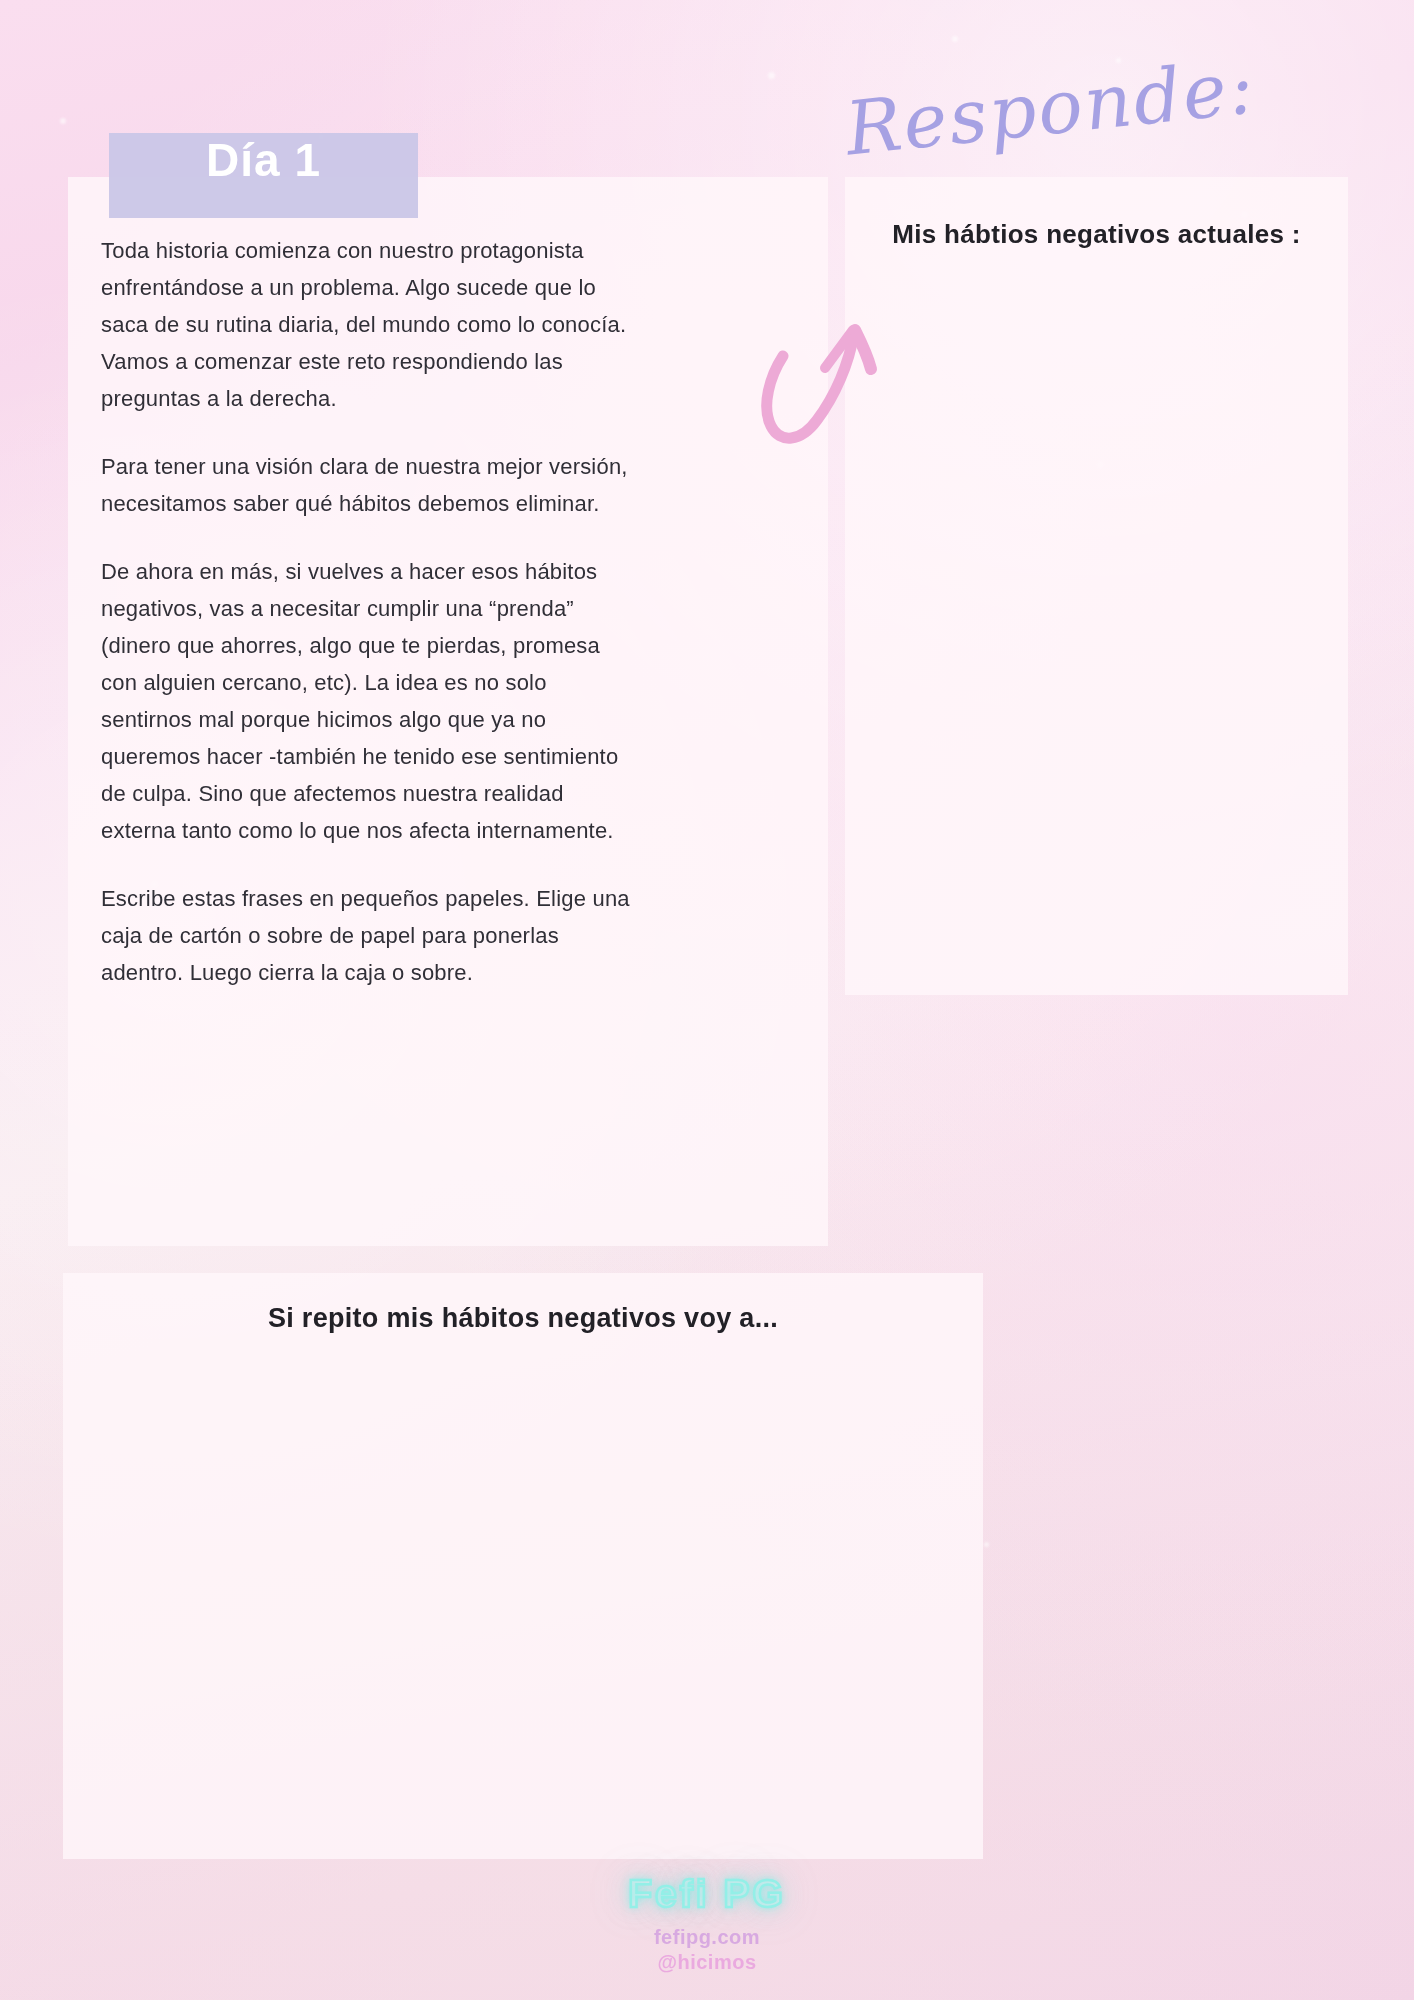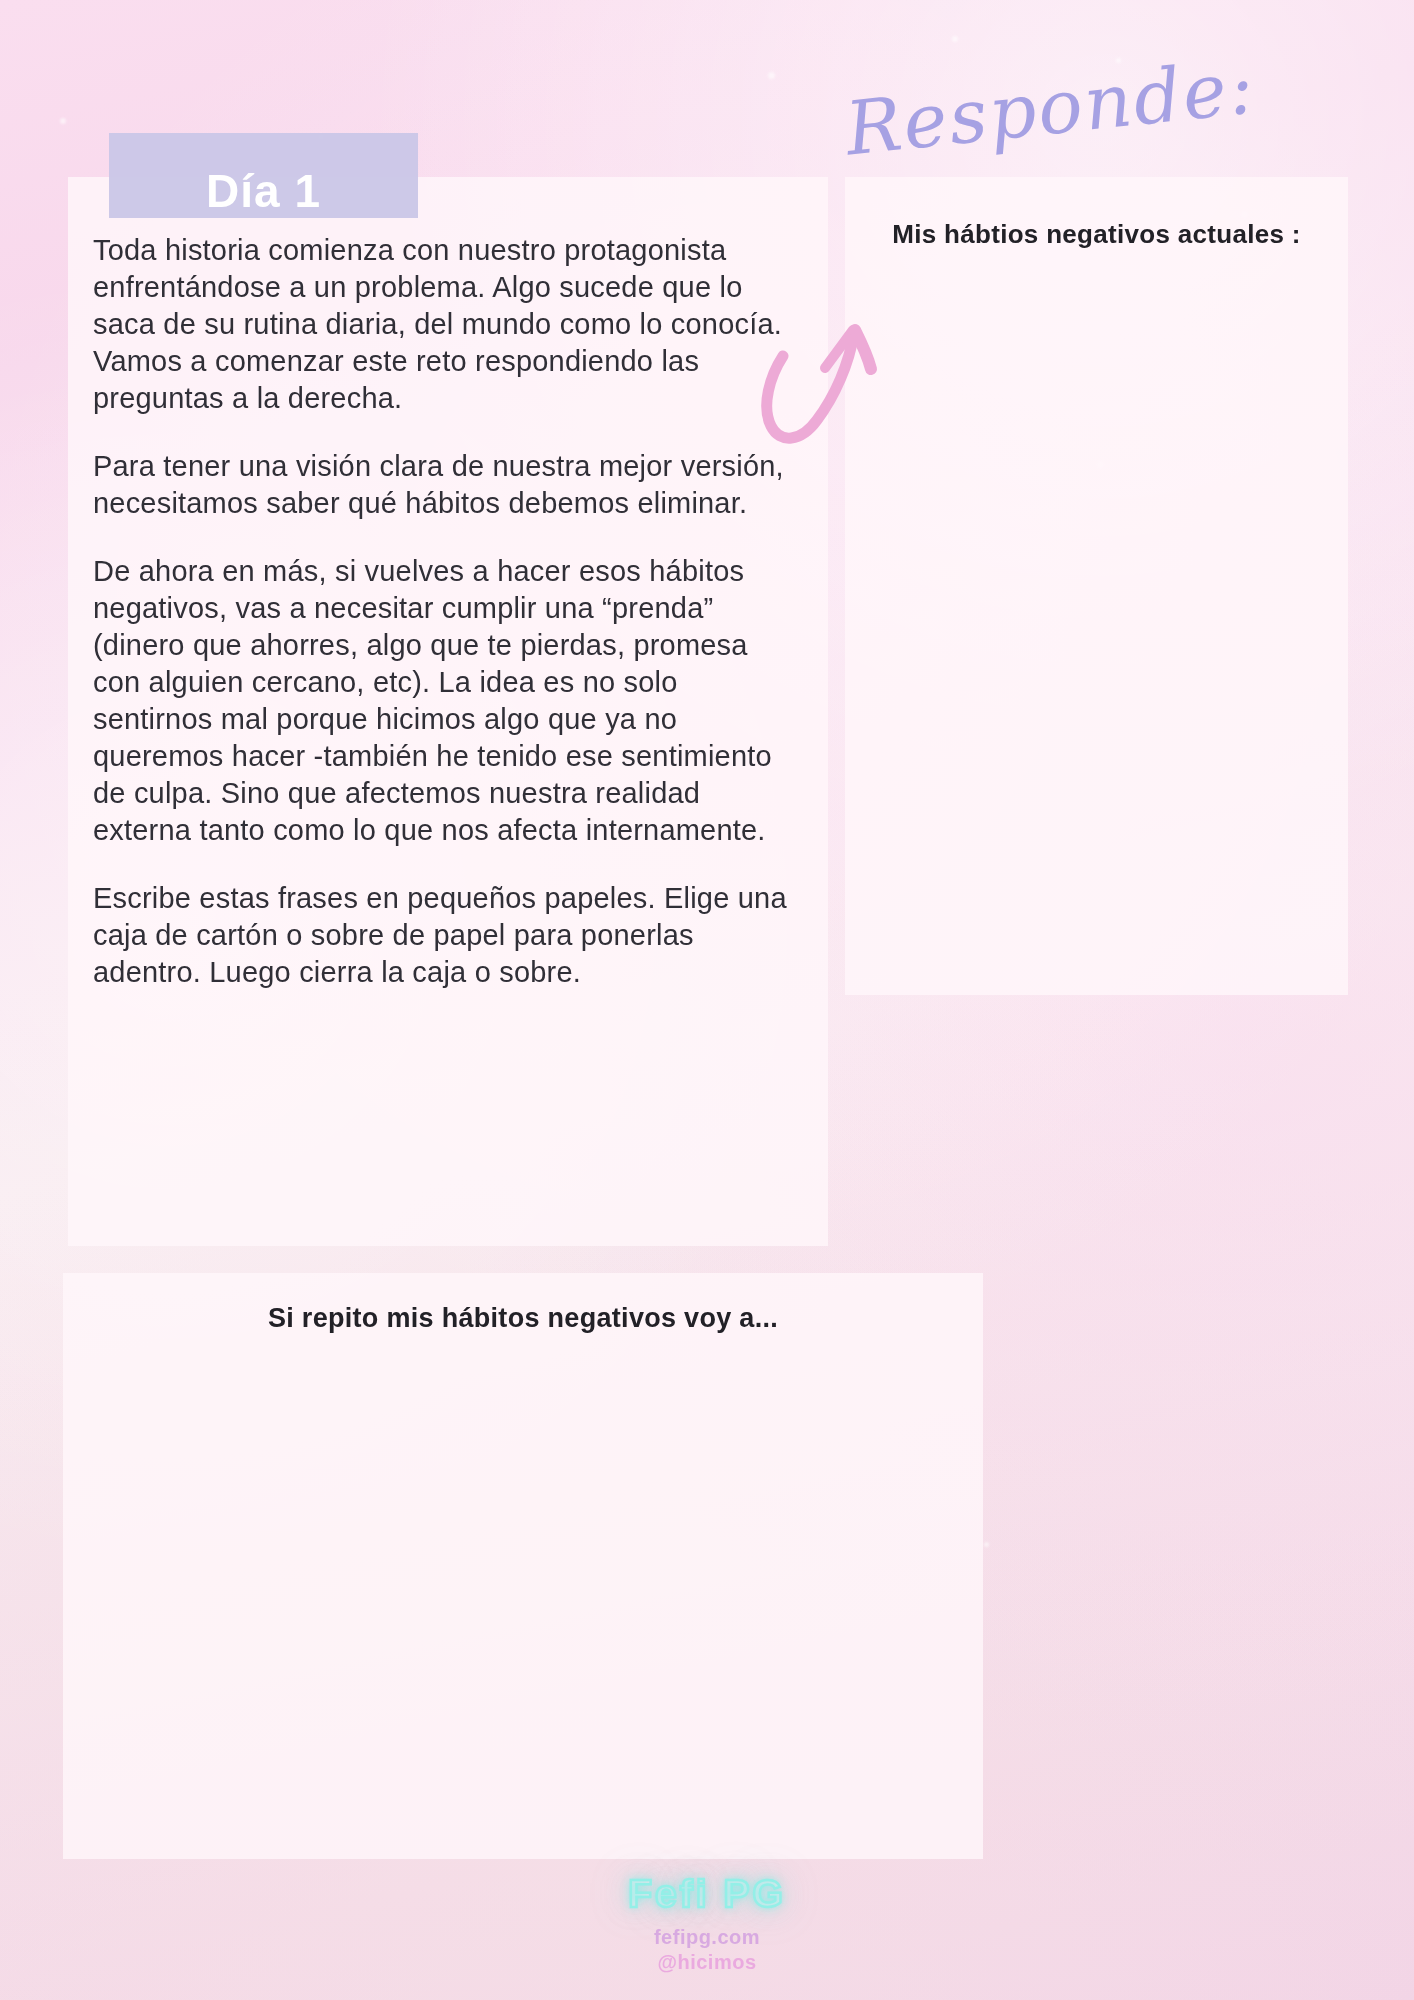--- a/index.html
+++ b/index.html
@@ -11,26 +11,26 @@
       radial-gradient(circle at 12% 46%, rgba(255,255,255,0.38), rgba(255,255,255,0) 40%),
       radial-gradient(circle at 52% 30%, rgba(255,242,249,0.45), rgba(255,242,249,0) 48%),
       radial-gradient(circle at 88% 52%, rgba(250,218,238,0.55), rgba(250,218,238,0) 45%),
       radial-gradient(circle at 40% 92%, rgba(246,224,230,0.6), rgba(246,224,230,0) 50%),
       linear-gradient(168deg,#fadeef 0%,#f8d8ec 16%,#f9e1f0 34%,#f9ecf1 52%,#f6e3ec 70%,#f4dae8 86%,#f2d4e6 100%);
   }
   .sparkle{position:absolute;background:#fff;border-radius:50%;filter:blur(1.2px);opacity:.55;}
   .panel{position:absolute;background:rgba(255,247,250,0.82);}
   .badge{
     position:absolute;left:109px;top:133px;width:309px;height:85px;
-    background:rgba(203,199,231,0.96);display:flex;align-items:flex-end;justify-content:center;
+    background:rgba(203,199,231,0.96);display:flex;align-items:flex-start;justify-content:center;
   }
   .badge-text{color:#ffffff;font-size:46px;font-weight:bold;letter-spacing:1px;}
   .paragraphs{position:absolute;left:93px;top:232px;width:700px;}
   .paragraphs p{
-    margin:0 0 31px 0;font-size:29px;line-height:37px;color:#302f37;
+    margin:0 0 31px 8px;font-size:22px;line-height:37px;color:#302f37;
     white-space:pre-line;letter-spacing:0.2px;
   }
   .script-heading{
     position:absolute;left:846px;top:86px;z-index:5;
     font-family:"DejaVu Serif","Liberation Serif",serif;font-style:italic;
     font-size:74px;color:rgba(158,154,225,0.92);transform:rotate(-6deg);
     transform-origin:left center;letter-spacing:2px;
   }
   .q-heading{
     text-align:center;font-size:26px;font-weight:bold;color:#222127;

